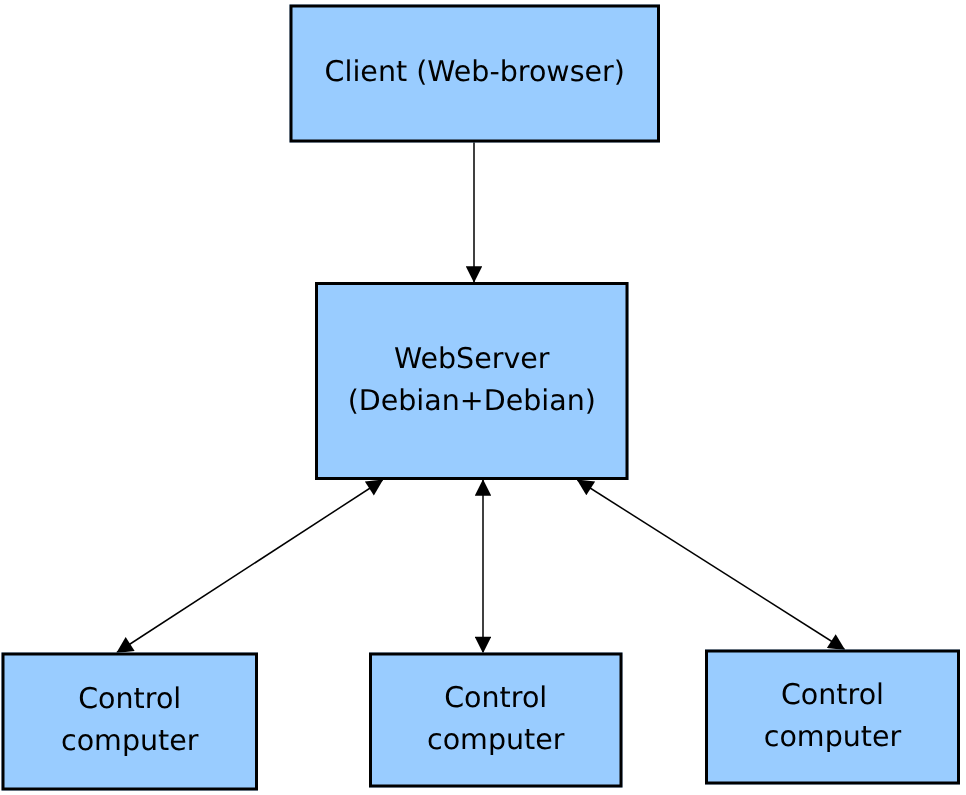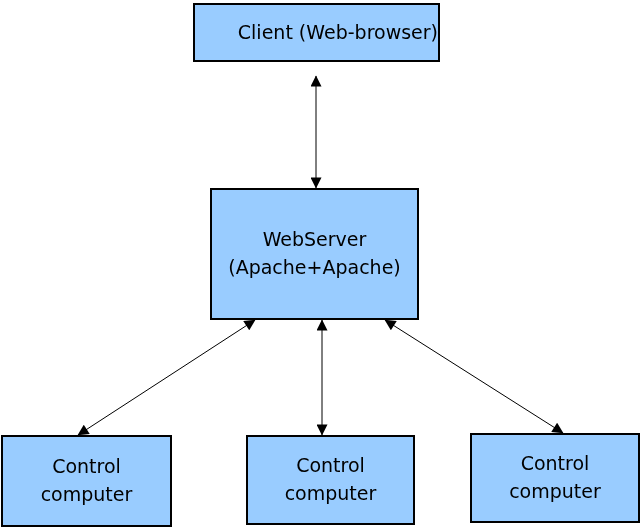--- a/index.html
+++ b/index.html
@@ -28,21 +28,21 @@
     border: 2px solid var(--node-border, #000000);
     display: flex;
     align-items: center;
     justify-content: center;
     text-align: center;
     color: #000000;
     font-size: 19px;
     line-height: 1.45;
     white-space: pre-line;
   }
-  .node-client   { left: 193px; top: 3px;   width: 247px; height: 59px; justify-content: flex-end;  }
+  .node-client   { left: 193px; top: 3px;   width: 247px; height: 92px;  }
   .node-webserver{ left: 210px; top: 188px; width: 209px; height: 132px; }
   .node-ctl-left { left: 1px;   top: 435px; width: 171px; height: 92px;  }
   .node-ctl-mid  { left: 246px; top: 435px; width: 169px; height: 90px;  }
   .node-ctl-right{ left: 470px; top: 433px; width: 170px; height: 90px;  }
   .edge-line {
     stroke: var(--arrow, #000000);
     stroke-width: 1;
   }
 </style>
 </head>
@@ -61,21 +61,21 @@
     <line class="edge-line" x1="322" y1="320" x2="322" y2="435" marker-start="url(#ah)" marker-end="url(#ah)"></line>
     <line class="edge-line" x1="385" y1="320" x2="563" y2="433" marker-start="url(#ah)" marker-end="url(#ah)"></line>
   </svg>
 
   <div class="node node-client">
     <span>Client (Web-browser)</span>
   </div>
 
   <div class="node node-webserver">
     <span>WebServer
-(Apache+Apache)</span>
+(Debian+Debian)</span>
   </div>
 
   <div class="node node-ctl-left">
     <span>Control
 computer</span>
   </div>
 
   <div class="node node-ctl-mid">
     <span>Control
 computer</span>

